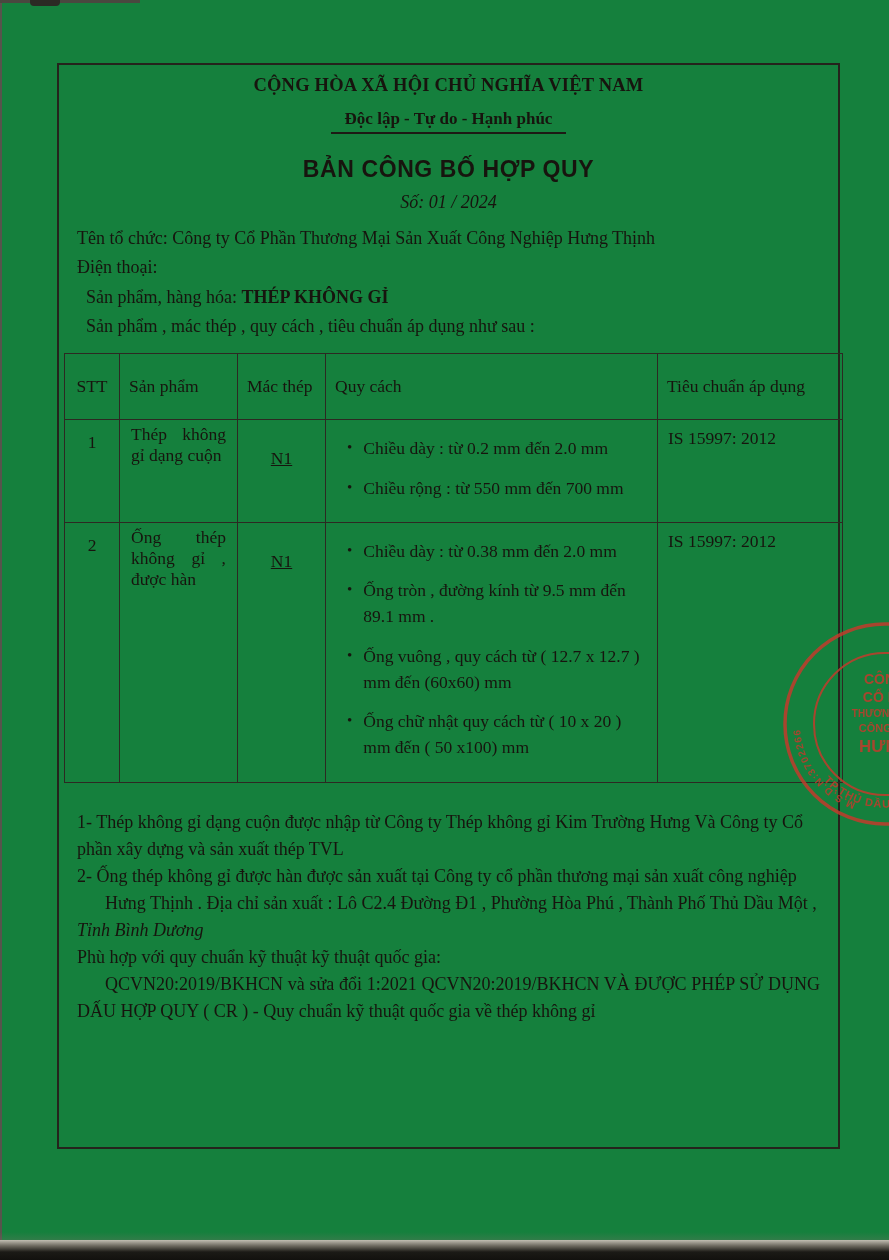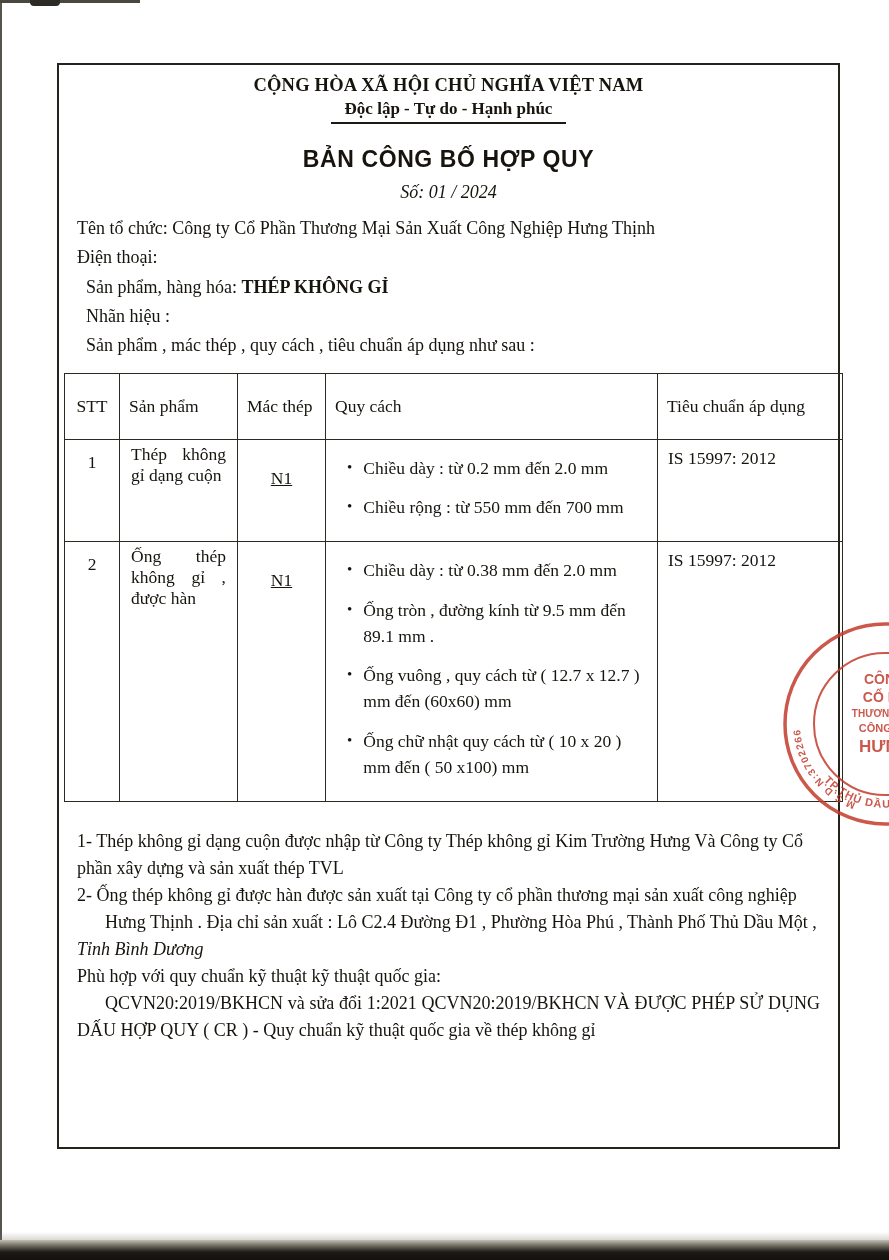--- a/index.html
+++ b/index.html
@@ -1,19 +1,19 @@
 <!DOCTYPE html>
 <html><head>
 <meta charset="utf-8">
 <style>
   html, body { margin:0; padding:0; background:#e8e6e0; }
   .page {
     position:relative;
     width:889px; height:1260px;
-    background:#ffffff;
+    background:#15803d;
     overflow:hidden;
     font-family:"Liberation Serif", serif;
     color:#17140e;
   }
   
   .scan-left   { position:absolute; left:0; top:0; bottom:0; width:2px; background:#57544c; }
   .scan-top    { position:absolute; left:0; top:0; width:140px; height:3px; background:#4a473f; }
   .scan-corner { position:absolute; left:30px; top:0; width:30px; height:6px; background:#2b2a24; border-radius:0 0 4px 4px; }
   .scan-bottom {
     position:absolute; left:0; right:0; bottom:0; height:20px;
@@ -24,21 +24,21 @@
 
   .doc-border {
     position:absolute; left:57px; top:63px;
     width:783px; height:1086px;
     border:2px solid #25231c;
     box-sizing:border-box;
     padding:10px 18px;
   }
 
   .nat-header { text-align:center; font-weight:bold; font-size:18.5px; letter-spacing:0.2px; }
-  .motto-wrap { text-align:center; margin-top:3px; }
+  .motto-wrap { text-align:center; margin-top:13px; }
   .motto {
     display:inline-block; font-weight:bold; font-size:17px;
     border-bottom:2px solid #1d1a14; padding:0 14px 3px 14px;
   }
   .doc-title {
     text-align:center; font-family:"Liberation Sans", sans-serif;
     font-weight:bold; font-size:23px; letter-spacing:0.6px; margin-top:22px;
   }
   .doc-number { text-align:center; font-size:18px; margin-top:9px;font-style:italic; }
 
@@ -100,21 +100,20 @@
     <div class="doc-title">BẢN CÔNG BỐ HỢP QUY</div>
     <div class="doc-number">Số: 01 / 2024</div>
 
     <div class="info">
       <p>Tên tổ chức: Công ty Cổ Phần Thương Mại Sản Xuất Công Nghiệp Hưng Thịnh</p>
       <p>Điện thoại:</p>
       <p class="indent-sm">
         <span>Sản phẩm, hàng hóa:</span>
         <span class="product-value">THÉP KHÔNG GỈ</span>
       </p>
-      <p class="indent-sm">Nhãn hiệu :</p>
       <p class="indent-sm">Sản phẩm , mác thép , quy cách , tiêu chuẩn áp dụng như sau :</p>
     </div>
 
     <table class="spec-table">
       <colgroup>
         <col style="width:55px">
           <col style="width:118px">
           <col style="width:88px">
           <col style="width:332px">
           <col style="width:185px">

